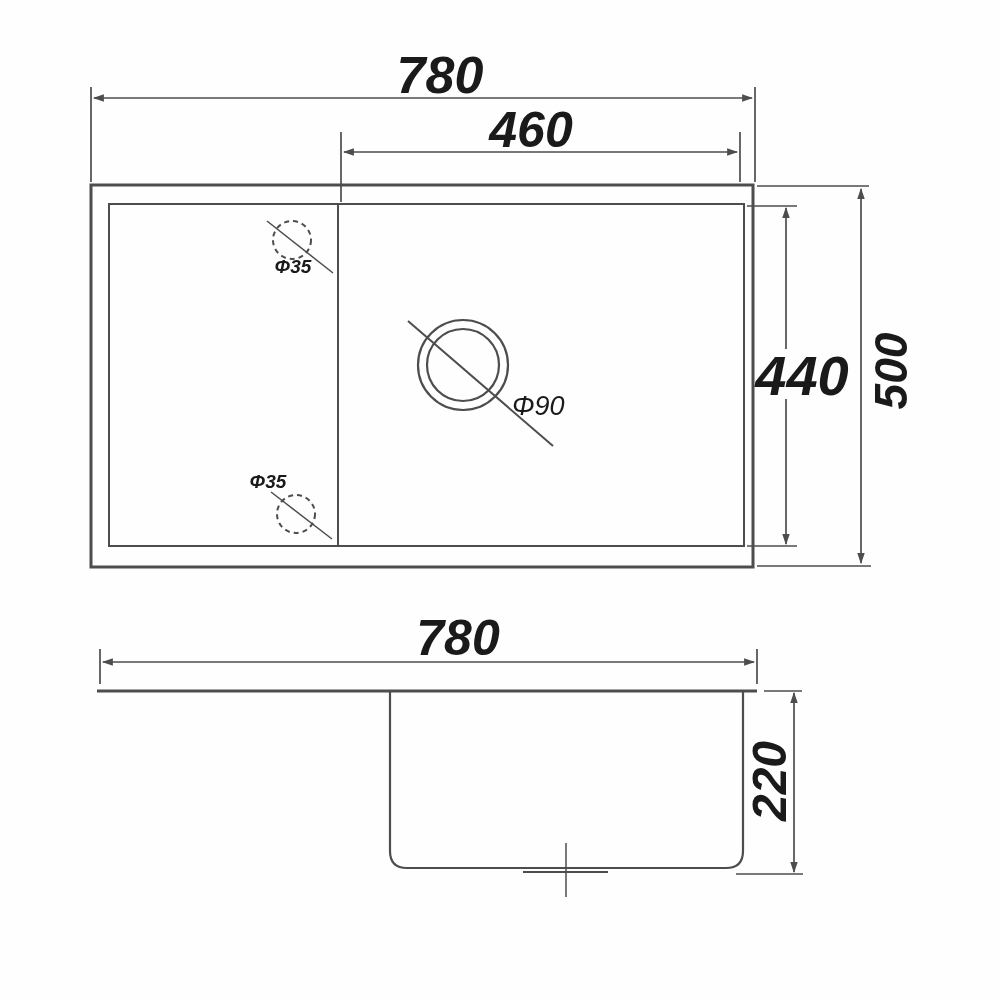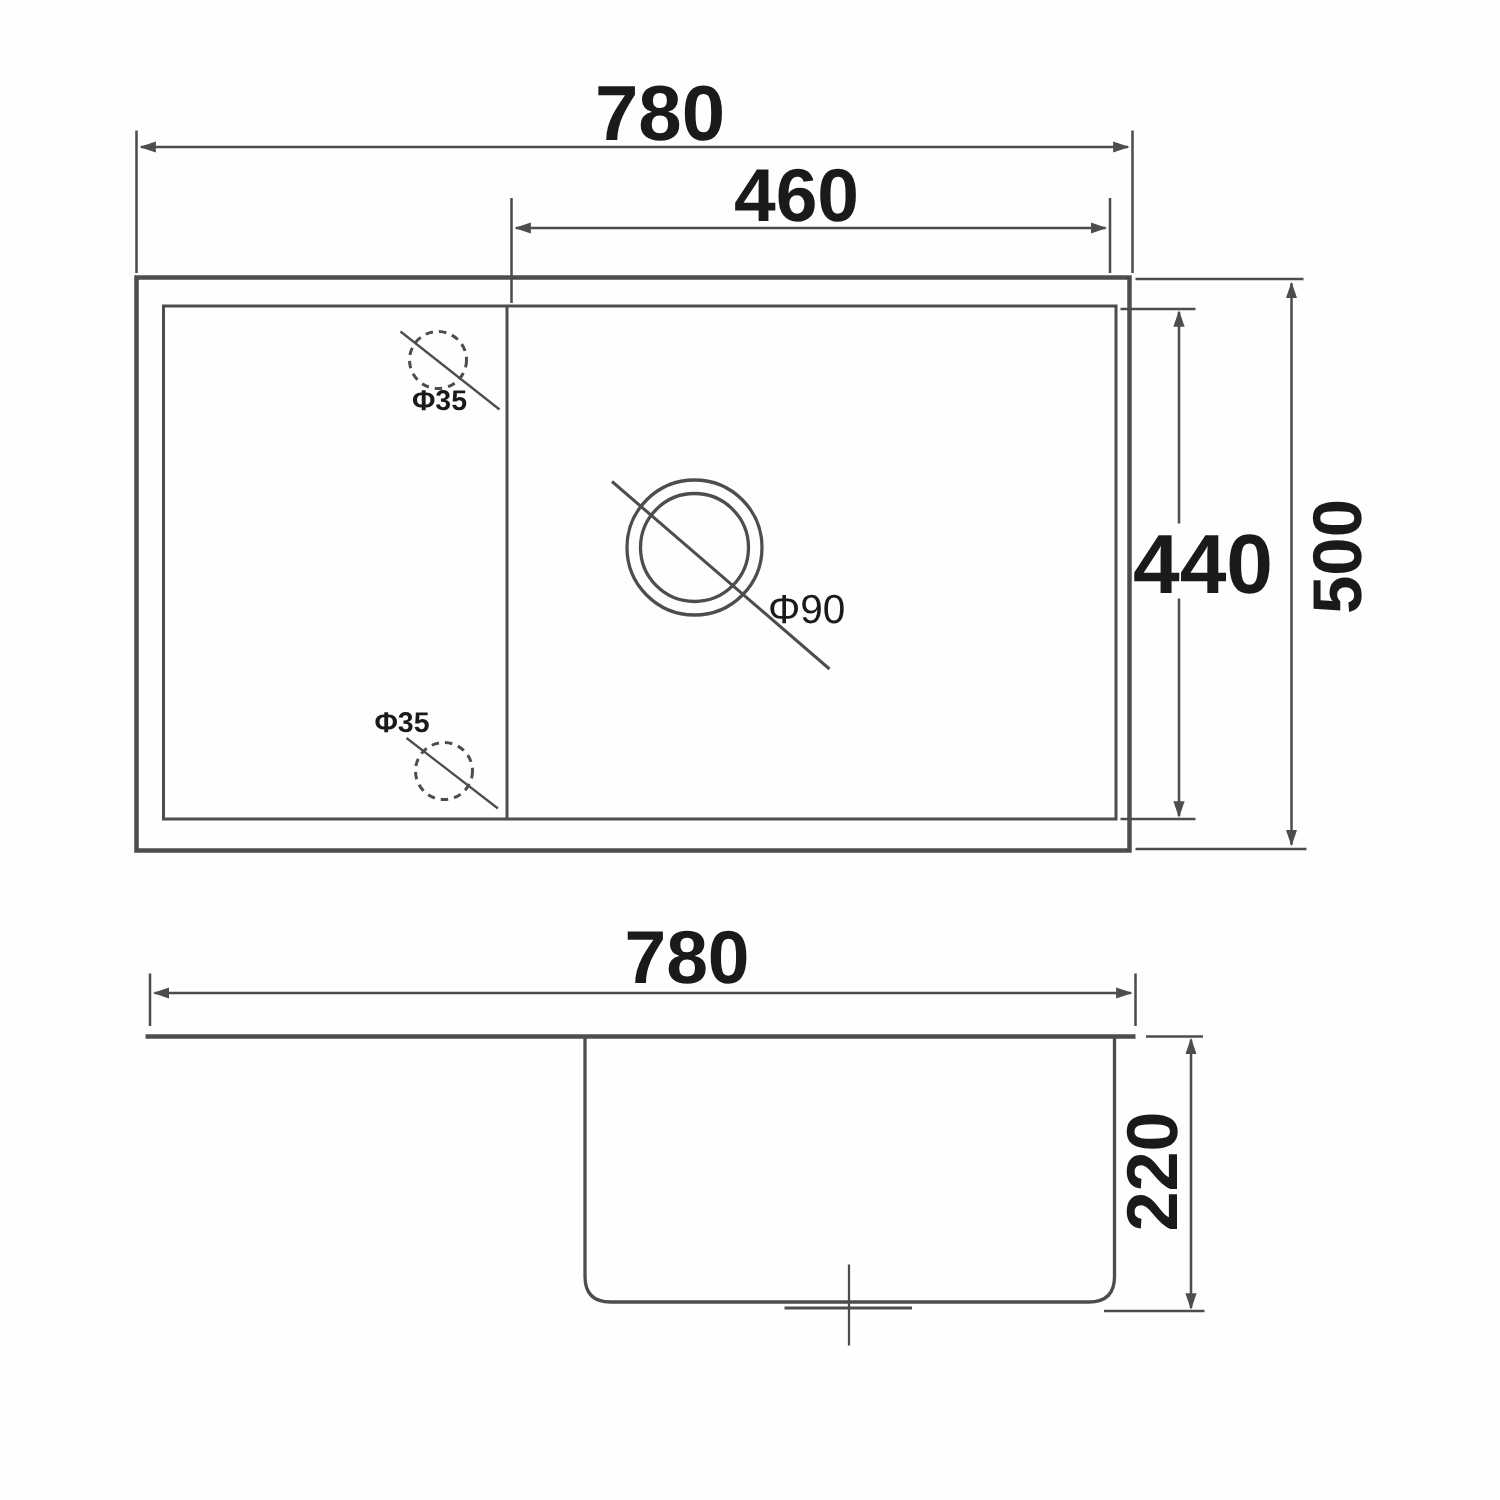--- a/index.html
+++ b/index.html
@@ -12,20 +12,21 @@
     padding: 0;
     width: 1000px;
     height: 1000px;
     background: var(--bg);
     overflow: hidden;
   }
   .drawing-wrap {
     width: 1000px;
     height: 1000px;
     background: var(--bg);
+    font-style: italic;
   }
   svg { display: block; }
   .ln   { stroke: var(--line); fill: none; stroke-width: 2; }
   .w3   { stroke-width: 3; }
   .w22  { stroke-width: 2.2; }
   .w15  { stroke-width: 1.5; }
   .dim  { stroke: var(--line); fill: none; stroke-width: 1.7; }
   .ext  { stroke: var(--line); fill: none; stroke-width: 1.7; }
   .dash { stroke-dasharray: 5 4; }
   .txt  {

